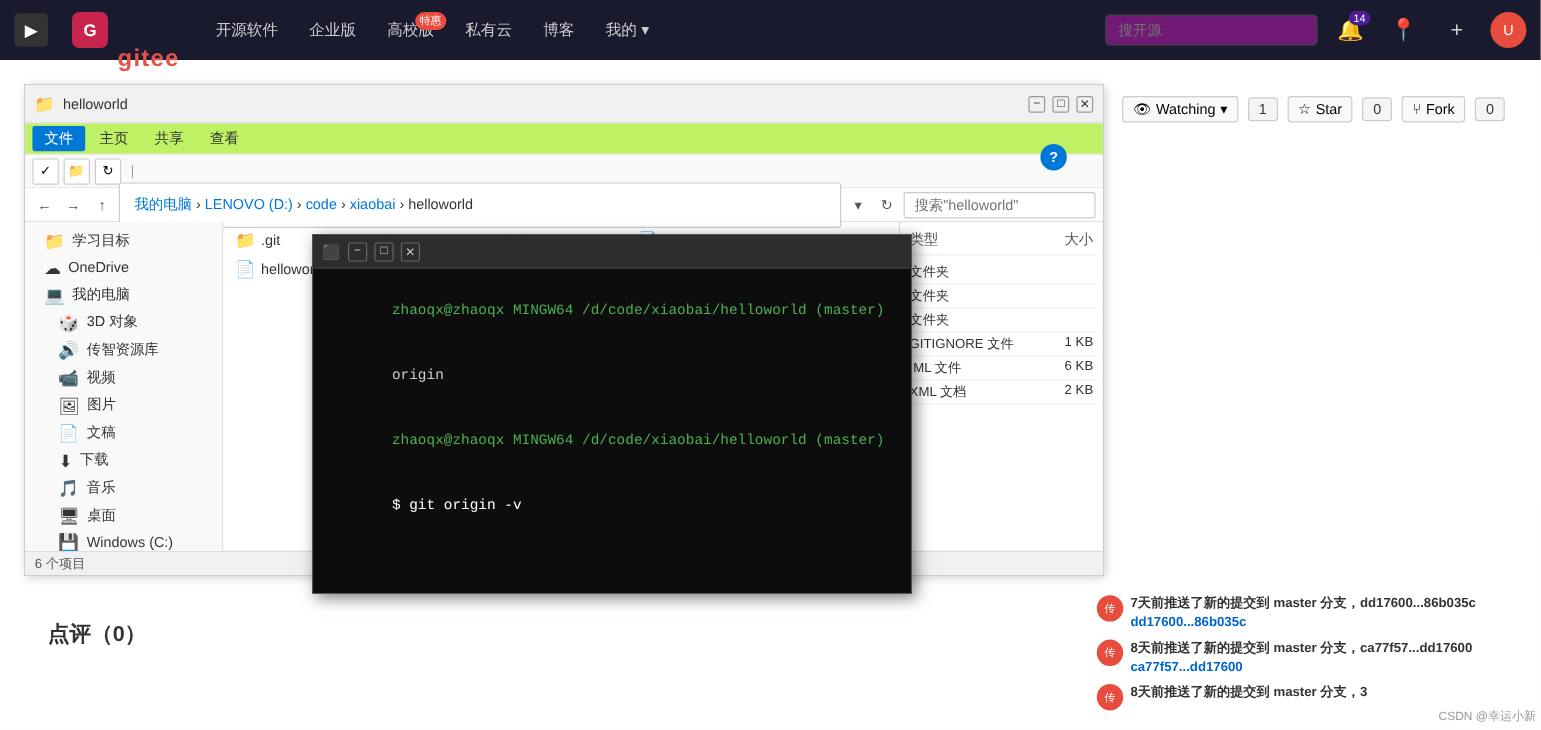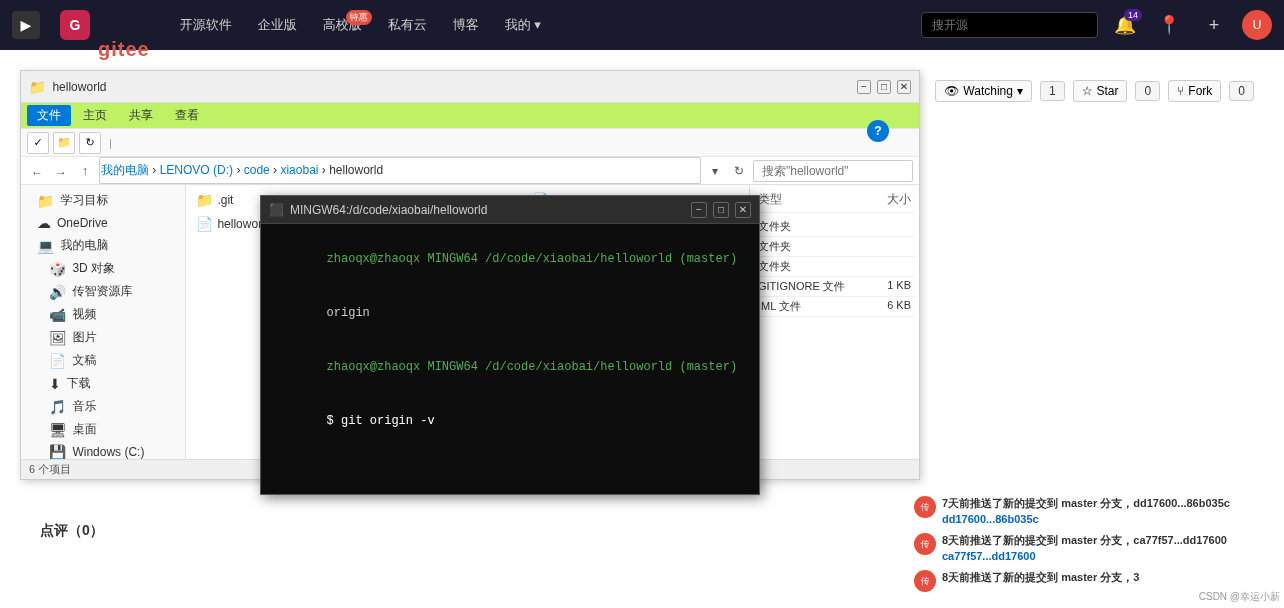--- a/index.html
+++ b/index.html
@@ -47,21 +47,21 @@
     .nav-link.special {
       position: relative;
     }
     .nav-badge {
       background: #e74c3c; color: white; font-size: 9px;
       padding: 1px 4px; border-radius: 8px;
       position: absolute; top: 0; right: 0;
     }
     .nav-search {
       flex: 1; max-width: 220px;
-      background: #000000; border: 1px solid #444; border-radius: 4px;
+      background: #701a75; border: 1px solid #444; border-radius: 4px;
       padding: 5px 10px; color: #aaa; font-size: 12px; outline: none;
     }
     .nav-right {
       display: flex; align-items: center; gap: 12px; margin-left: auto;
     }
     .nav-icon-btn {
       color: #ccc; cursor: pointer; font-size: 18px; position: relative;
       width: 32px; height: 32px; display: flex; align-items: center; justify-content: center;
     }
     .nav-icon-btn .badge {
@@ -154,24 +154,24 @@
       align-items: center;
       padding: 0 6px;
       gap: 4px;
     }
     .fe-addr-nav { width: 20px; height: 20px; font-size: 12px; color: #555; cursor: pointer; display: flex; align-items: center; justify-content: center; }
     .fe-addr-path {
       flex: 1;
       background: white;
       border: 1px solid #ccc;
       border-radius: 2px;
-      padding: 2px 1px;
+      padding: 2px 12px;
       font-size: 12px;
       color: #333;
-      height: 27px;
+      height: 38px;
       display: flex; align-items: center;
     }
     .fe-addr-search {
       width: 160px;
       background: white;
       border: 1px solid #ccc;
       border-radius: 2px;
       padding: 2px 8px;
       font-size: 12px;
       color: #888;
@@ -529,32 +529,35 @@
           <span></span>
         </div>
         <div class="fe-right-row">
           <span>GITIGNORE 文件</span>
           <span>1 KB</span>
         </div>
         <div class="fe-right-row">
           <span>IML 文件</span>
           <span>6 KB</span>
         </div>
+        <div class="fe-right-row">
+          <span>XML 文档</span>
+          <span>2 KB</span>
+        </div>
       </div>
     </div>
 
     <div class="fe-status">
       <span>6 个项目</span>
     </div>
   </div>
 
   <div class="terminal-window">
     <div class="term-titlebar">
       <span class="term-icon">⬛</span>
-      <span class="term-title">MINGW64:/d/code/xiaobai/helloworld</span>
       <div class="term-btn">−</div>
       <div class="term-btn">□</div>
       <div class="term-btn">✕</div>
     </div>
     <div class="term-body">
       <div class="term-line">
         <span class="term-prompt">zhaoqx@zhaoqx MINGW64 /d/code/xiaobai/helloworld (master)</span>
       </div>
       <div class="term-line">
         <span class="term-output">origin</span>
@@ -598,21 +601,21 @@
     </div>
     <div style="width:1px;height:36px;background:#eee;"></div>
     <div style="font-size:20px;color:#29b6f6;font-weight:bold;">8</div>
     <div style="width:1px;height:36px;background:#eee;"></div>
     <div style="font-size:20px;color:#aaa;">⑂</div>
     <div style="font-size:13px;color:#666;">0</div>
     <div style="width:1px;height:36px;background:#eee;"></div>
     <div style="font-size:12px;color:#999;">0 人次</div>
   </div>
 
-  <div style="position:absolute;bottom:60px;left:20px;font-size:14px;font-weight:bold;color:#333;padding:8px 20px;">
+  <div style="position:absolute;bottom:60px;left:20px;font-size:18px;font-weight:bold;color:#333;padding:8px 20px;">
     <span>点评（0）</span>
   </div>
 
   <div style="position:absolute;bottom:10px;right:10px;width:360px;">
     <div class="activity-item">
       <div class="activity-avatar" style="background:#e74c3c;">传</div>
       <div class="activity-text">
         <span>7天前推送了新的提交到 master 分支，dd17600...86b035c</span>
         <span class="activity-link">dd17600...86b035c</span>
       </div>

